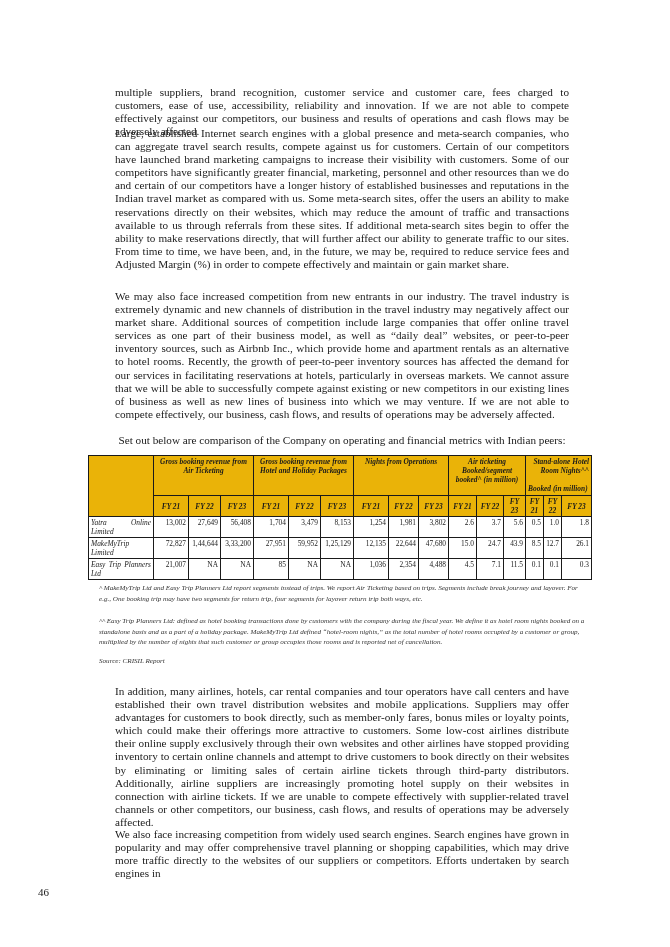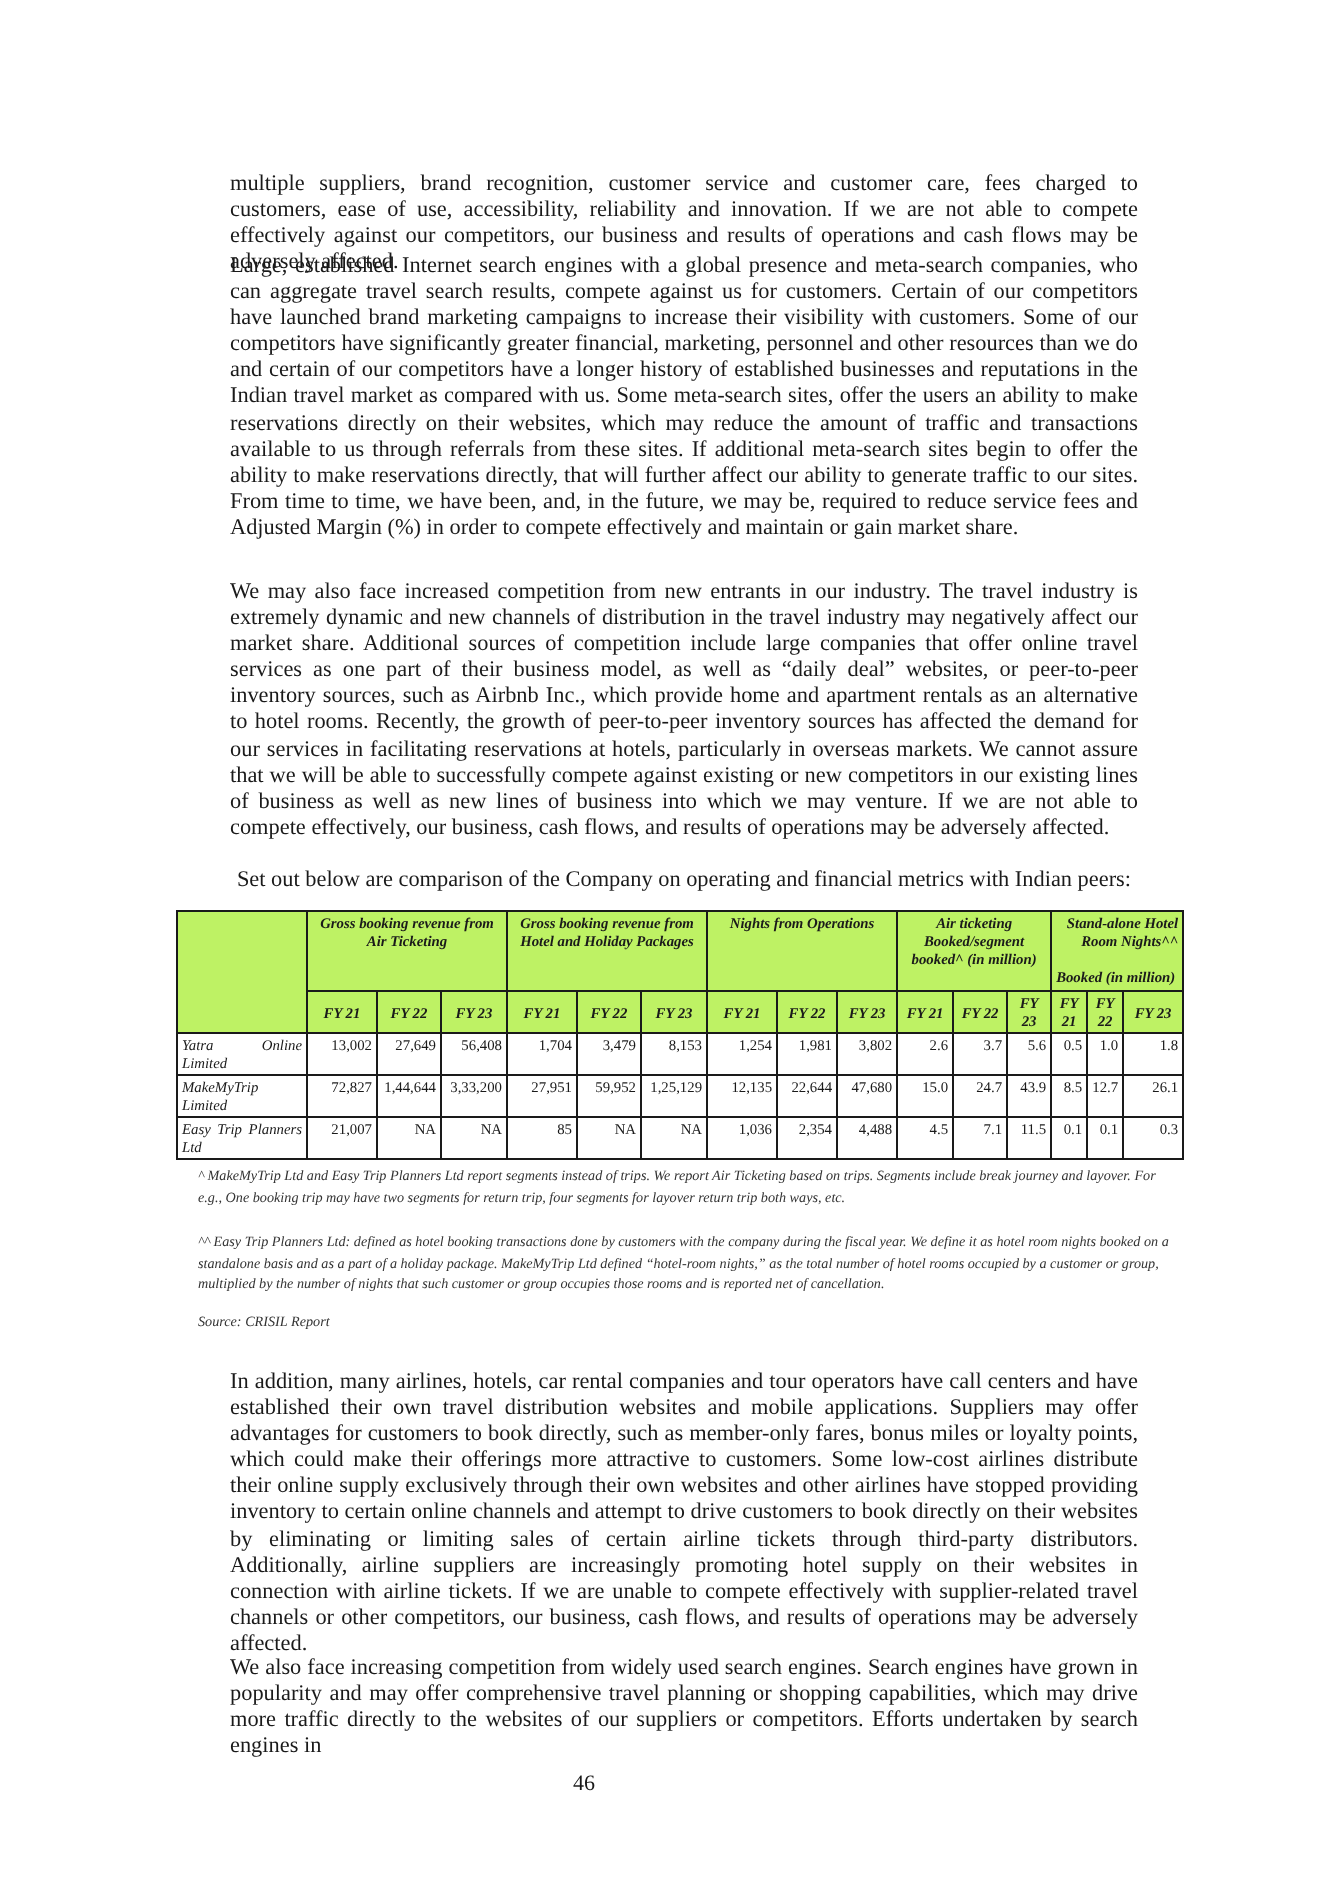--- a/index.html
+++ b/index.html
@@ -7,26 +7,26 @@
          font-family:"Liberation Serif", "DejaVu Serif", serif; color:#1a1a1a; }
   .page { position:absolute; left:0; top:0; width:670px; height:947px; }
   .para { position:absolute; left:115px; width:454px; font-size:11.2px; line-height:13.1px;
           text-align:justify; margin:0; }
   .p1 { top:86px; }
   .p2 { top:127px; }
   .p3 { top:290px; }
   .p4 { top:434px; text-align:center; }
   .p5 { top:685px; }
   .p6 { top:828px; }
-  .pageno { position:absolute; top:886px; left:0; width:584px; text-align:center; font-size:11px; }
+  .pageno { position:absolute; top:886px; left:0; width:584px; font-size:11px;padding-left:38px; }
 
   table.metrics { position:absolute; left:88px; top:455px; width:483px; border-collapse:collapse;
                   font-size:7.4px; table-layout:fixed; }
   table.metrics td, table.metrics th { border:1px solid #1a1a1a; padding:1px 2px; vertical-align:top; }
-  table.metrics th { background:#bef264; font-style:italic; font-weight:bold; text-align:center;
+  table.metrics th { background:#eab308; font-style:italic; font-weight:bold; text-align:center;
                      line-height:9px; }
   table.metrics th.grp { height:37px; }
   table.metrics th.grp.last { text-align:right; position:relative; }
   table.metrics th.fy { height:13px; vertical-align:middle; }
   table.metrics td { text-align:right; line-height:9px; height:16px; }
   table.metrics td.name { text-align:justify; text-align-last:left; font-style:italic; }
   .grp-last-line1 { display:block; }
   .grp-last-line2 { display:block; margin-top:9px; text-align:left; }
 
   .fn { position:absolute; left:88px; width:486px; font-size:7.1px; line-height:10.5px;

